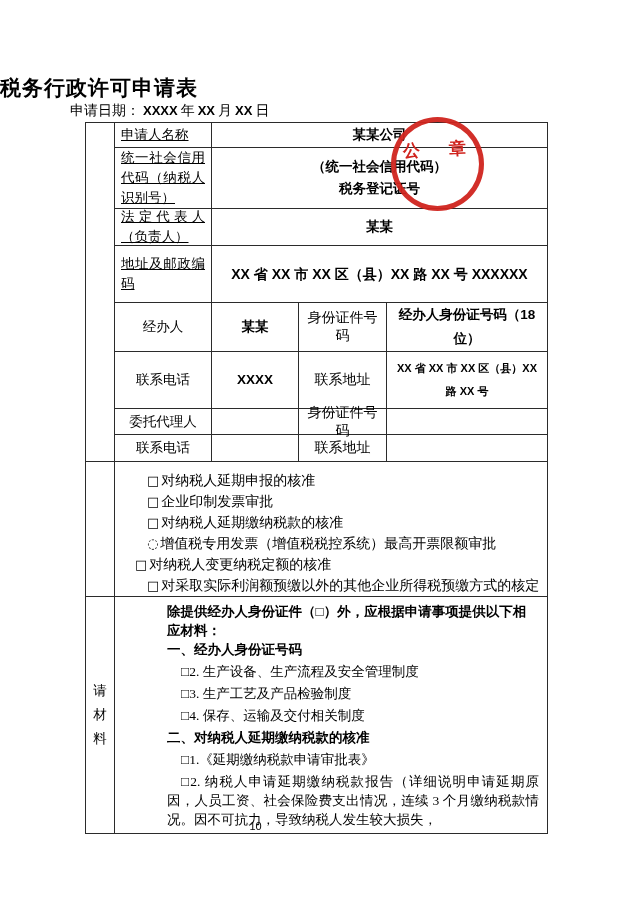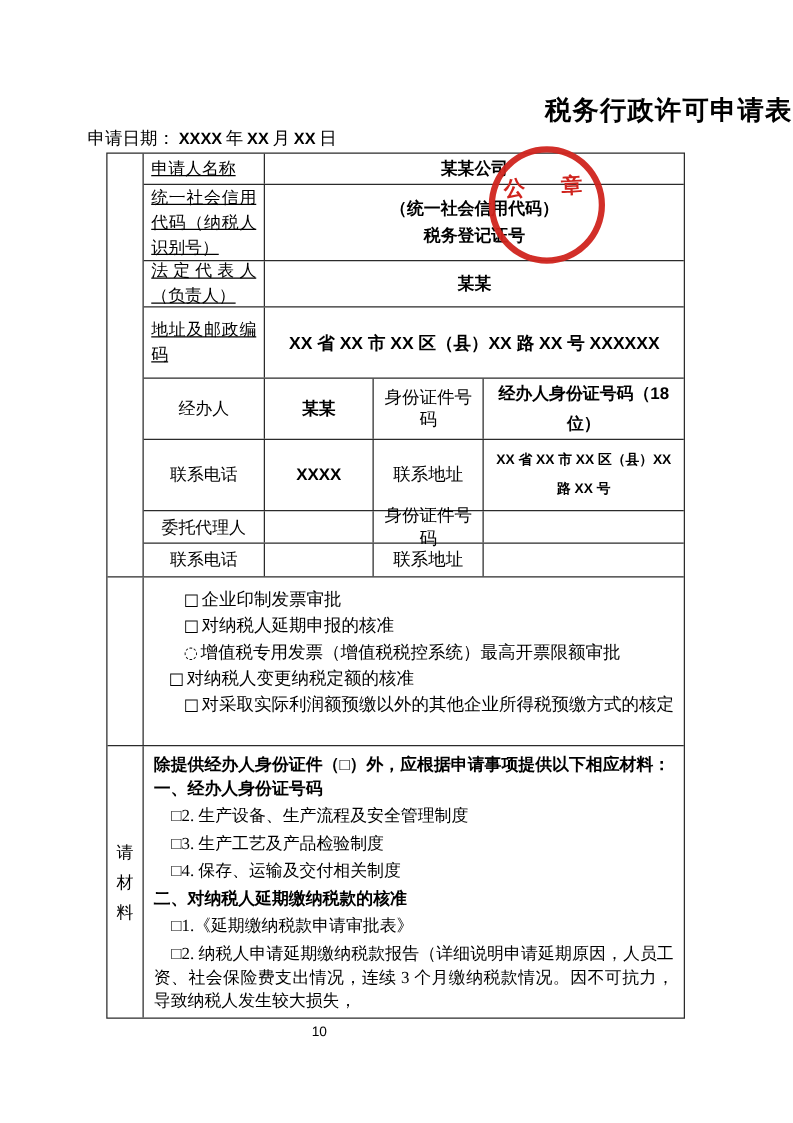--- a/index.html
+++ b/index.html
@@ -1,18 +1,18 @@
 <!DOCTYPE html>
 <html><head>
 <meta charset="utf-8">
 <style>
   html,body{margin:0;padding:0;background:#ffffff;}
   .page{position:relative;width:634px;height:898px;background:#fff;color:#000;
         font-family:"Liberation Serif",serif;overflow:hidden;}
-  .title{position:absolute;top:74px;left:0;width:634px;text-align:right;
+  .title{position:absolute;top:74px;left:0;width:634px;text-align:left;
          font-family:"Liberation Sans",sans-serif;font-weight:700;font-size:21px;letter-spacing:1px;}
   .dateline{position:absolute;top:102px;left:70px;font-size:14px;white-space:nowrap;}
   .dateline .bx{font-family:"Liberation Sans",sans-serif;font-weight:700;font-size:13px;margin:0 3px;}
   .dateline .cn{font-size:14px;}
 
   .tbl{position:absolute;left:85px;top:122px;width:463px;border:1.5px solid #2b2b2b;box-sizing:border-box;}
   .sec{display:flex;border-bottom:1px solid #2b2b2b;box-sizing:border-box;}
   .sec:last-child{border-bottom:none;}
   .colA{width:29px;border-right:1px solid #2b2b2b;box-sizing:border-box;
         display:flex;align-items:center;justify-content:center;flex:none;}
@@ -33,21 +33,21 @@
         font-size:13.5px;font-family:"Liberation Serif",serif;font-weight:400;}
   .small{font-size:11px;line-height:23px;}
   .tall{line-height:24px;}
 
   .licWrap{padding:8px 8px 0 8px;box-sizing:border-box;height:134px;}
   .lic{font-size:14px;line-height:21px;padding-left:24px;white-space:nowrap;}
   .lic.noind{padding-left:0;margin-left:12px;}
   .lic .bullet{font-family:"DejaVu Sans",sans-serif;font-size:13px;margin-right:2px;}
   .lic .dotc{font-family:"DejaVu Sans",sans-serif;font-size:13px;margin-right:2px;}
 
-  .matBody{padding:5px 8px 4px 8px;box-sizing:border-box;}
+  .matBody{padding:5px 8px 4px 8px;box-sizing:border-box;margin-left:44px;}
   .m-bold{font-family:"Liberation Sans",sans-serif;font-weight:700;font-size:13.5px;line-height:19px;}
   .m-item{font-size:13.5px;line-height:19px;margin-top:3px;text-indent:14px;}
   .m-item.just{text-align:justify;}
   .vlab{width:15px;text-align:center;font-size:13.5px;line-height:24px;word-break:break-all;}
 
   .stamp{position:absolute;left:391px;top:117px;width:93px;height:94px;z-index:5;}
   .stamp-ring{position:absolute;left:0;top:0;width:100%;height:100%;border:5px solid #d0241e;
               border-radius:50%;box-sizing:border-box;opacity:.95;}
   .stamp-text{position:absolute;left:0;top:21px;width:100%;text-align:center;color:#d0241e;
               font-weight:700;font-size:17px;letter-spacing:6px;transform:rotate(-3deg);
@@ -129,22 +129,23 @@
           <div class="valCell c2"></div>
           <div class="c3">联系地址</div>
           <div class="valCell"></div>
         </div>
       </div>
     </div>
 
     <div class="sec">
       <div class="colA"></div>
       <div class="secBody licWrap">
+        <div class="lic"><span class="bullet">□</span><span>对纳税人延期申报的核准</span></div>
         <div class="lic"><span class="bullet">□</span><span>企业印制发票审批</span></div>
-        <div class="lic"><span class="bullet">□</span><span>对纳税人延期申报的核准</span></div>
+        <div class="lic"><span class="bullet">□</span><span>对纳税人延期缴纳税款的核准</span></div>
         <div class="lic"><span class="dotc">◌</span><span>增值税专用发票（增值税税控系统）最高开票限额审批</span></div>
         <div class="lic noind"><span class="bullet">□</span><span>对纳税人变更纳税定额的核准</span></div>
         <div class="lic"><span class="bullet">□</span><span>对采取实际利润额预缴以外的其他企业所得税预缴方式的核定</span></div>
       </div>
     </div>
 
     <div class="sec">
       <div class="colA">
         <div class="vlab">请材料</div>
       </div>

